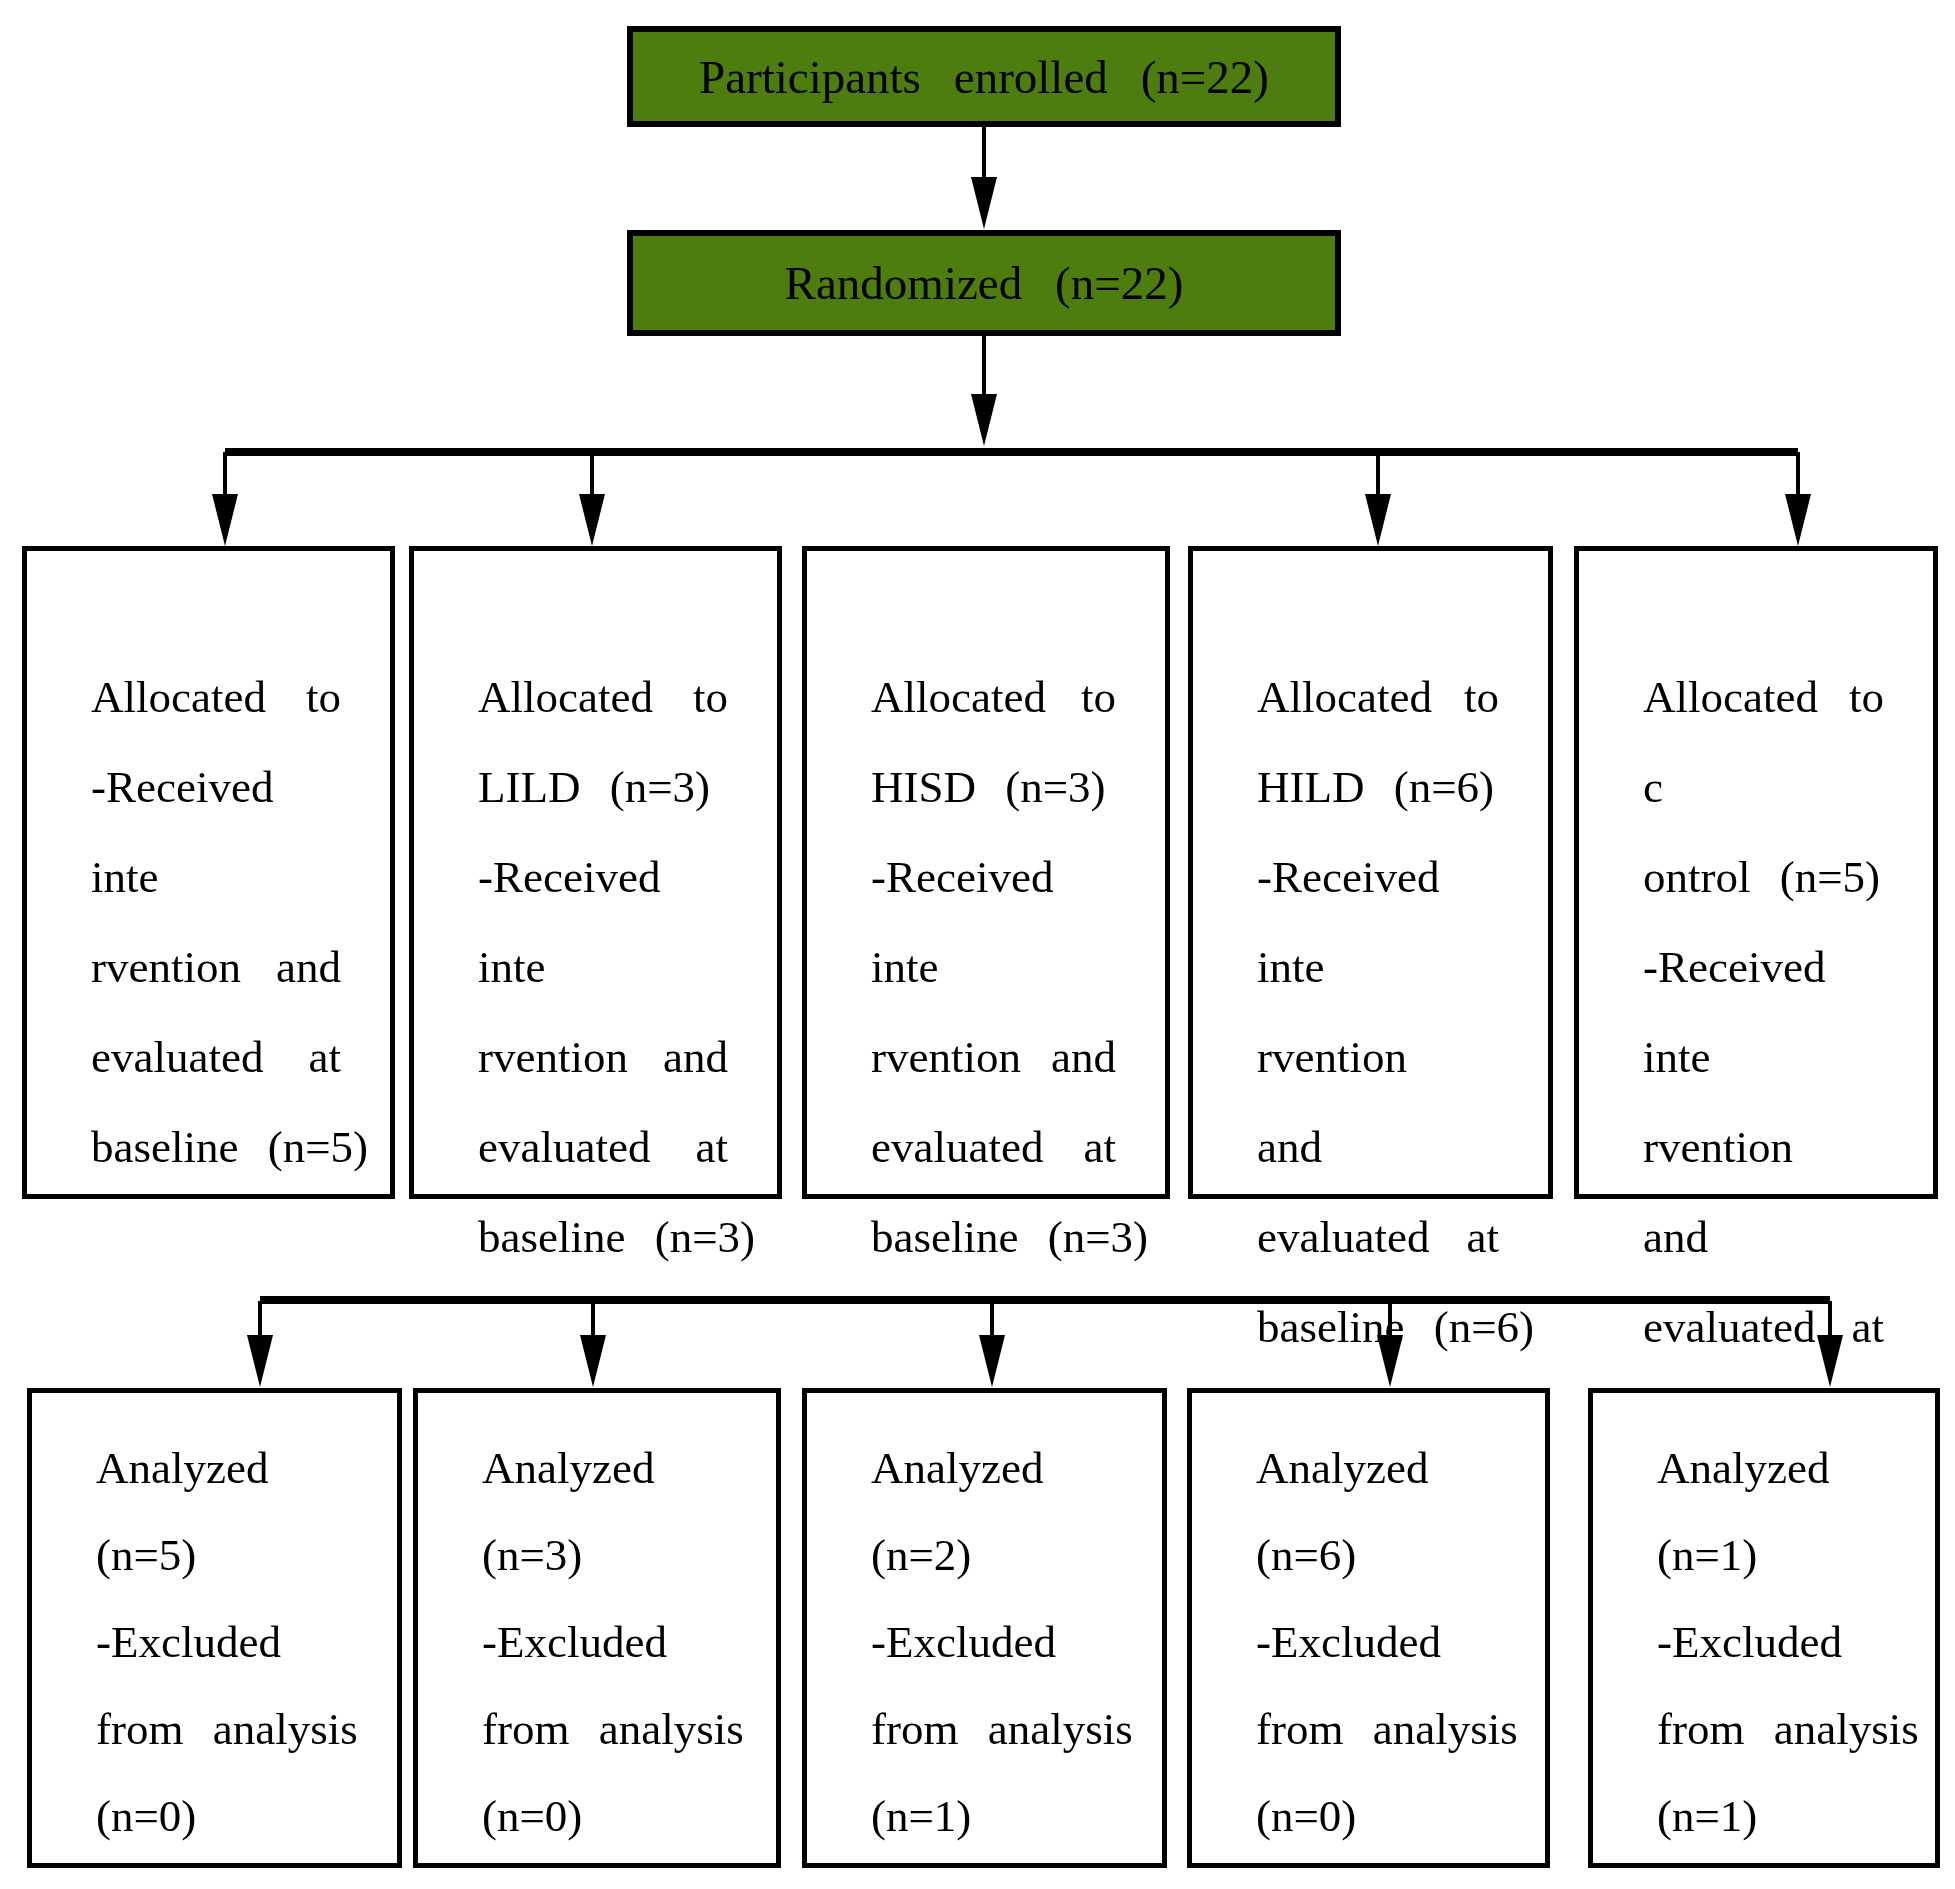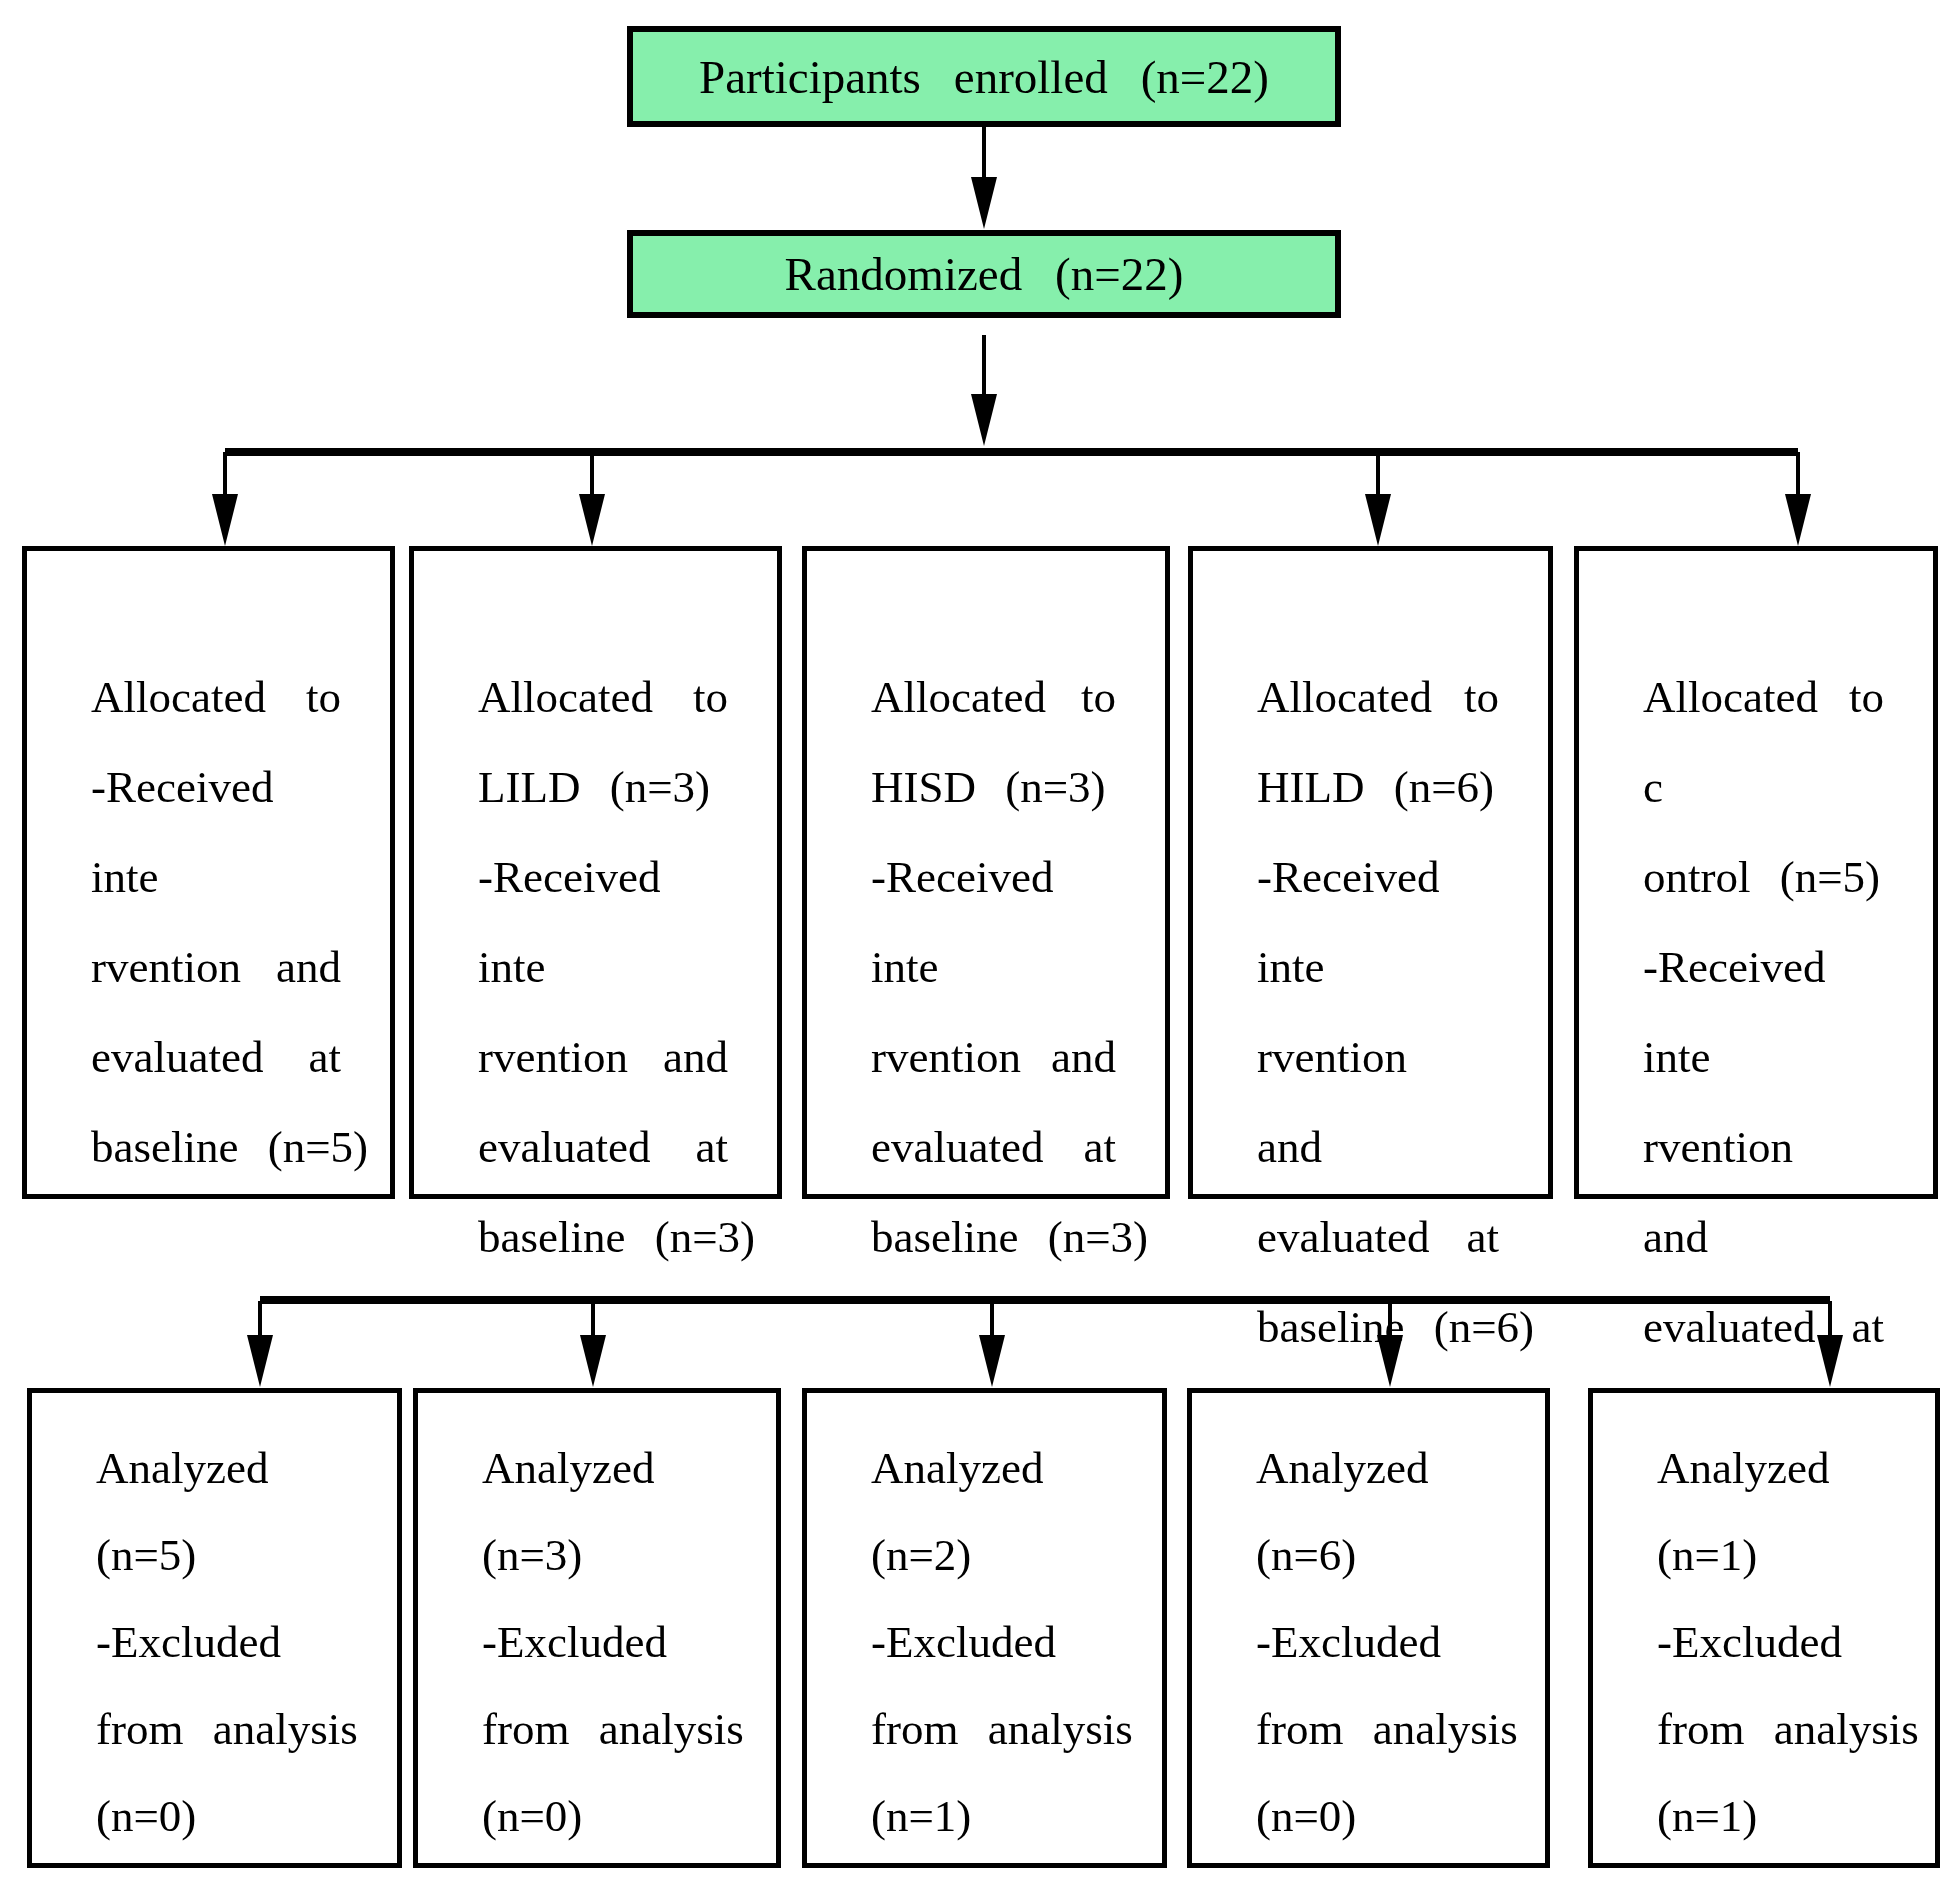--- a/index.html
+++ b/index.html
@@ -8,29 +8,29 @@
     width:1955px;height:1889px;
     background:#ffffff;
     font-family:"Liberation Serif", serif;
     color:#000000;
     overflow:hidden;
   }
   
   .topbox{
     position:absolute;
     border:6.4px solid #000;
-    background:#86efac;
+    background:#4d7c0f;
     display:flex;align-items:center;justify-content:center;
     font-size:47px;
     word-spacing:0.45em;
     white-space:nowrap;
     box-sizing:border-box;
   }
   #box-enrolled{left:627px;top:26px;width:714px;height:101px;}
-  #box-randomized{left:627px;top:230px;width:714px;height:88px;}
+  #box-randomized{left:627px;top:230px;width:714px;height:106px;}
 
   
   .hline{position:absolute;background:#000;height:7.5px;}
   #branch-line-1{left:225px;top:448px;width:1573px;}
   #branch-line-2{left:260px;top:1296px;width:1570px;}
 
   
   .arrow{position:absolute;left:var(--x);top:var(--y);height:var(--len);width:0;}
   .arrow .shaft{
     position:absolute;left:-2px;top:0;width:4px;

